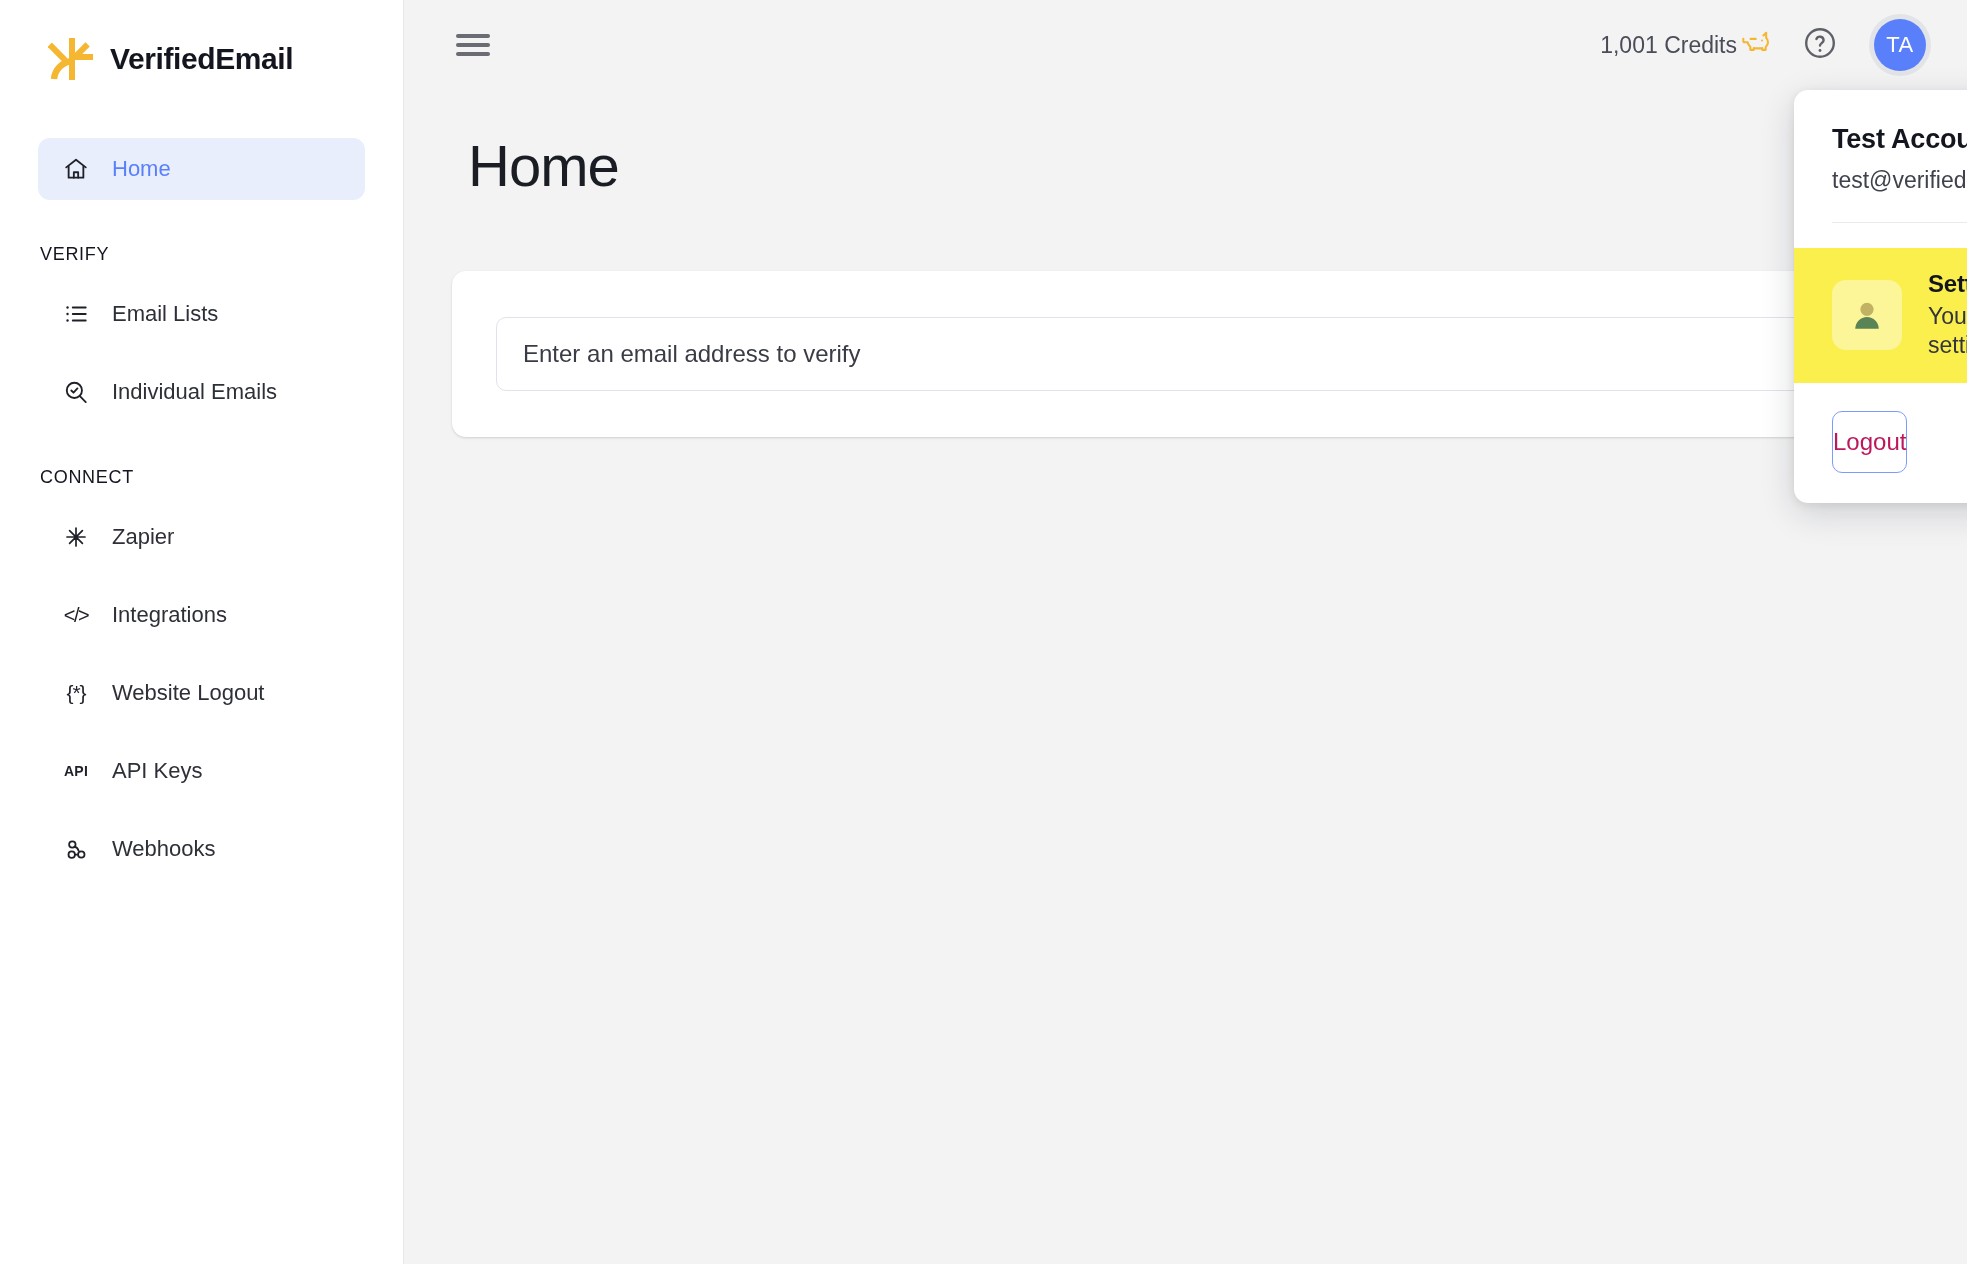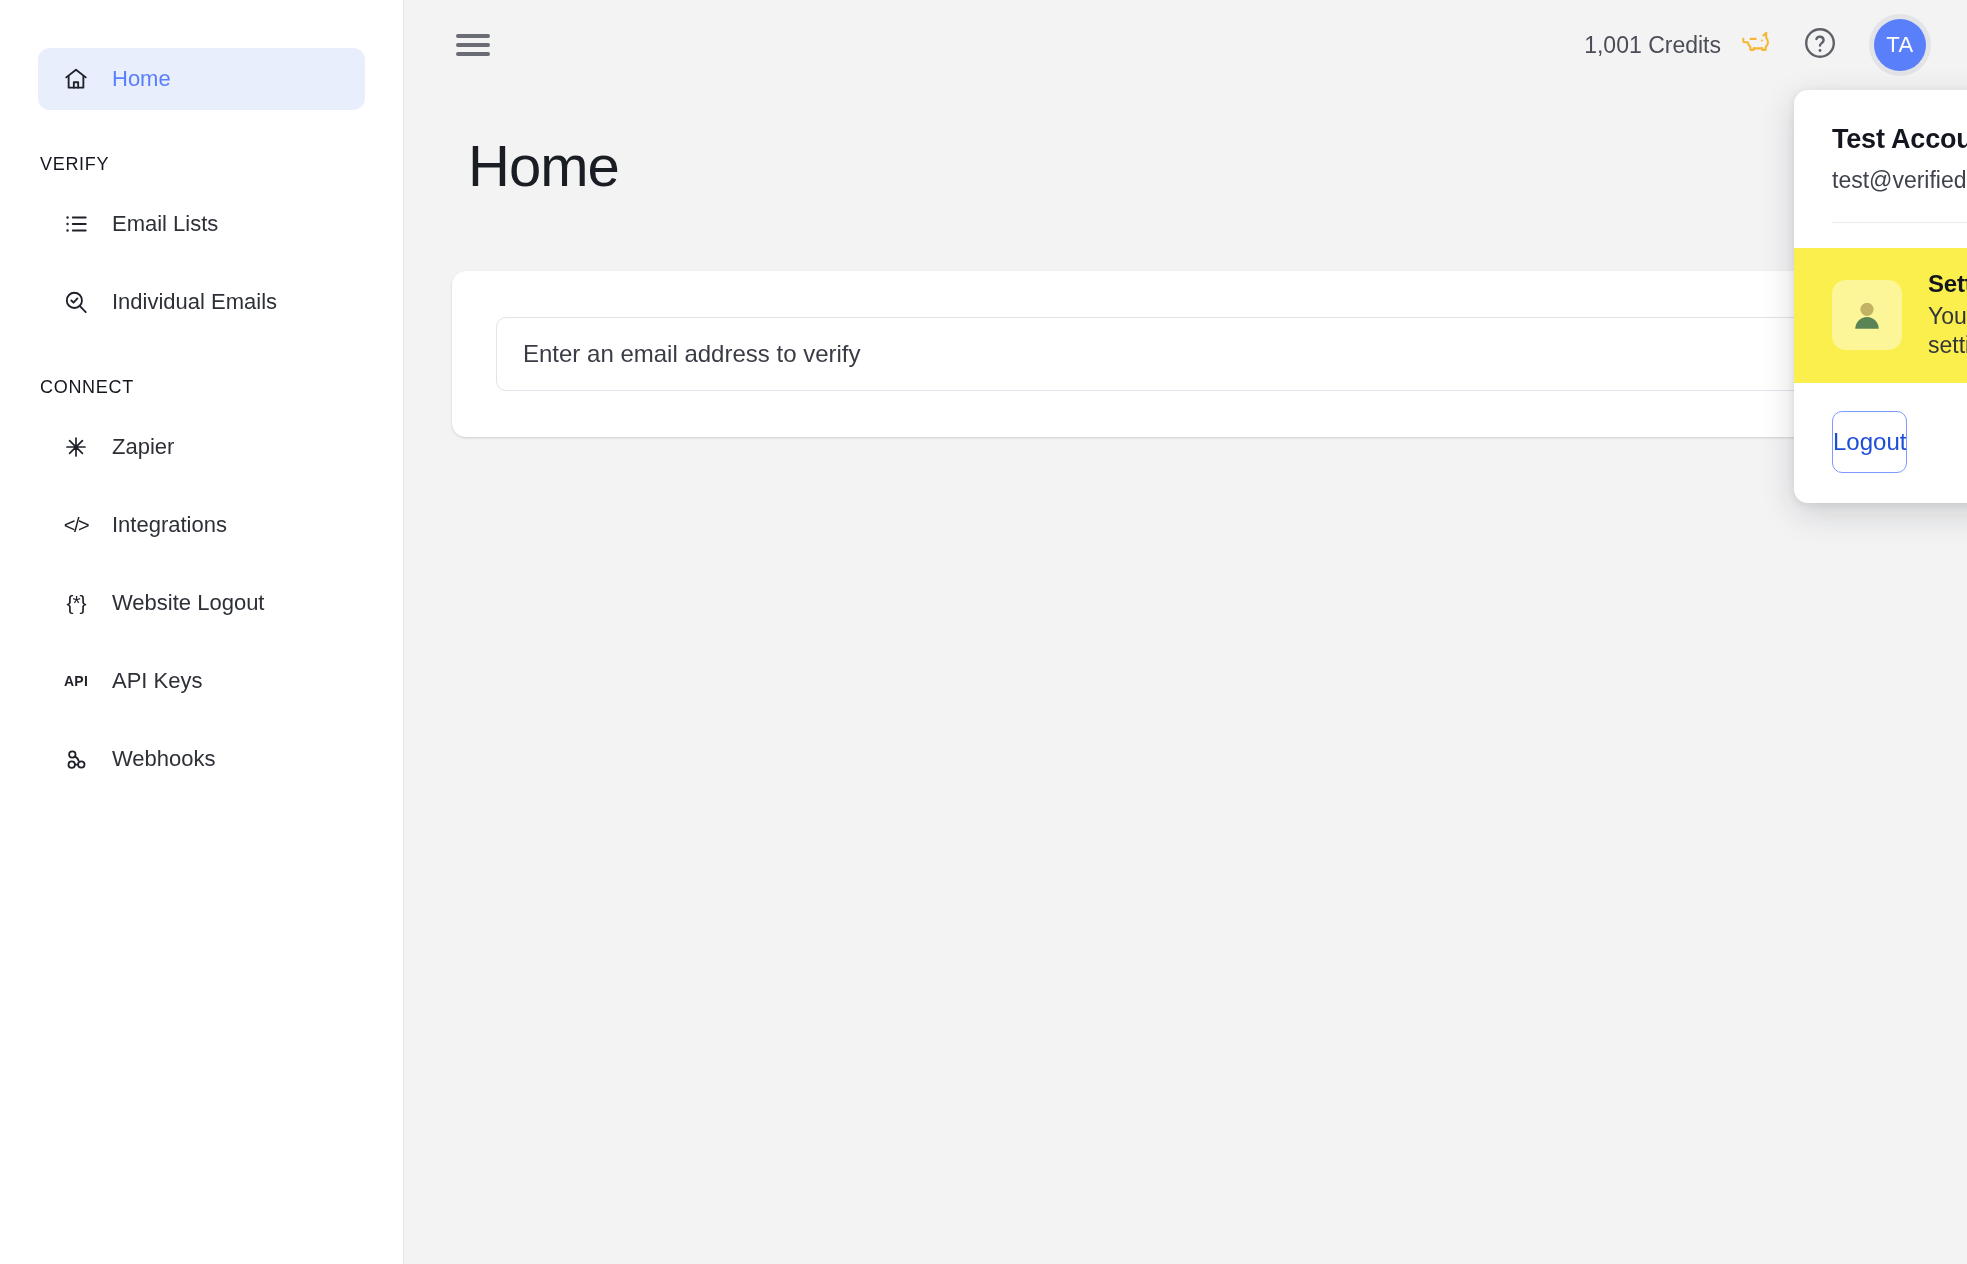--- a/index.html
+++ b/index.html
@@ -140,21 +140,21 @@
   }
 
   .topbar-right {
     display: flex;
     align-items: center;
     gap: 30px;
   }
   .credits {
     display: flex;
     align-items: center;
-    gap: 20px;
+    gap: 4px;
     font-size: 23px;
     color: #4a4d57;
     cursor: pointer;
     white-space: nowrap;
   }
   .help-btn {
     width: 38px; height: 38px;
     cursor: pointer;
     display: flex; align-items: center; justify-content: center;
   }
@@ -267,34 +267,49 @@
   }
 
   .dd-logout {
     display: block;
     margin: 28px 38px 0 38px;
     height: 62px;
     line-height: 60px;
     text-align: center;
     border: 1px solid #7d9bfc;
     border-radius: 10px;
-    color: #1d4ed8;
+    color: #be185d;
     font-size: 24px;
     background: #ffffff;
     cursor: pointer;
     font-family: "Liberation Sans", sans-serif;
   }
 </style>
 </head>
 <body>
 
 <div id="app">
 
   <aside id="sidebar">
 
+    <div class="brand">
+      <span class="brand-mark">
+        <svg viewBox="0 0 48 48" width="48" height="48" aria-hidden="true">
+          <g fill="#f5b731">
+            <rect x="21" y="3" width="6" height="20"></rect>
+            <rect x="21" y="19" width="24" height="6"></rect>
+            <rect x="21" y="19" width="6" height="26"></rect>
+            <rect x="6.5" y="6.5" width="6" height="22" transform="rotate(-45 9.5 17.5)"></rect>
+            <rect x="31" y="7" width="6" height="16" transform="rotate(45 34 15)"></rect>
+          </g>
+          <path d="M6 44 A20 20 0 0 1 24 26" fill="none" stroke="#f5b731" stroke-width="6.5"></path>
+        </svg>
+      </span>
+      <span class="brand-name">VerifiedEmail</span>
+    </div>
 
     <nav class="nav-top">
       <div class="nav-item active">
         <span class="ico">
           <svg viewBox="0 0 24 24" width="26" height="26" fill="none" stroke="currentColor" stroke-width="1.7" stroke-linecap="round" stroke-linejoin="round">
             <path d="M3 10.5 12 3.5l9 7"></path>
             <path d="M5.2 9.6V20h13.6V9.6"></path>
             <path d="M10 20v-5h4v5"></path>
           </svg>
         </span>

